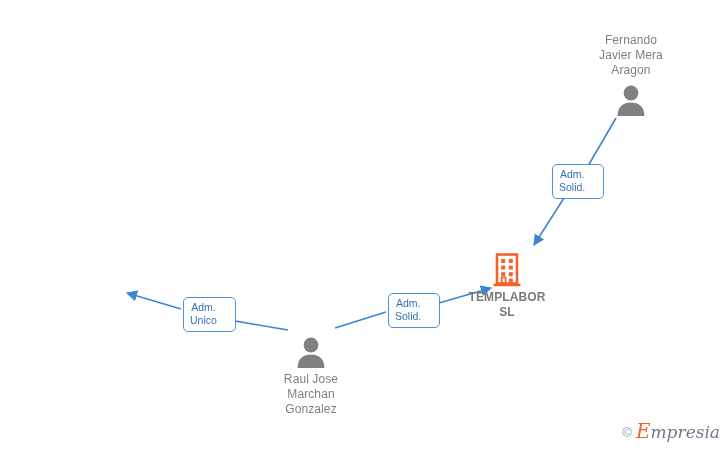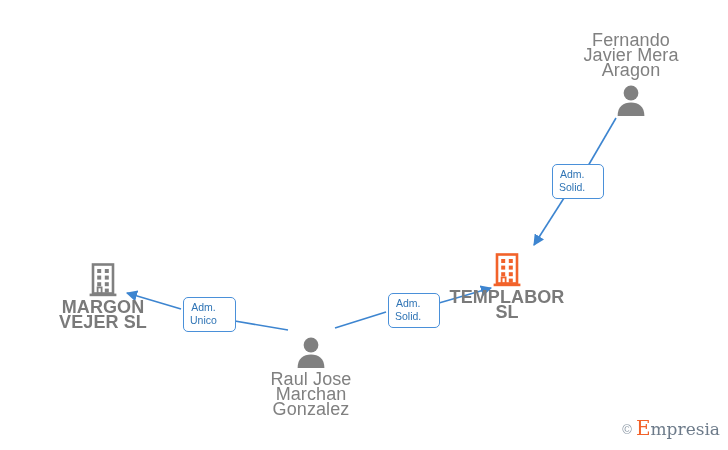--- a/index.html
+++ b/index.html
@@ -28,21 +28,21 @@
   
   .node {
     position: absolute;
     display: flex;
     flex-direction: column;
     align-items: center;
     width: 150px;
     margin-left: -75px;
   }
   .node-label {
-    font-size: 18px;
+    font-size: 12px;
     line-height: 15px;
     color: #808080;
     text-align: center;
     white-space: pre-line;
     letter-spacing: 0.1px;
   }
   .node-label.company {
     font-weight: bold;
     color: #7a7a7a;
   }
@@ -84,22 +84,23 @@
     gap: 4px;
     user-select: none;
   }
   #watermark .copy {
     color: #8c99a6;
     font-size: 13px;
     line-height: 13px;
   }
   #watermark .brand {
     font-family: "DejaVu Serif", serif;
+    font-style: italic;
     font-size: 17px;
-    line-height: 25px;
+    line-height: 19px;
     color: #6d7b8a;
   }
   #watermark .brand .cap {
     color: #f2622a;
     font-size: 20px;
   }
 </style>
 </head>
 <body>
 
@@ -146,38 +147,20 @@
         <rect x="19.8" y="20.2" width="4" height="4" fill="#f2622a"></rect>
         <rect x="19.8" y="26.6" width="4" height="4" fill="#f2622a"></rect>
         <rect x="12.6" y="25.4" width="4" height="6.2" fill="none" stroke="#f2622a" stroke-width="1.8"></rect>
         <rect x="4.6" y="31.6" width="26.8" height="2.6" fill="#f2622a"></rect>
       </svg>
     </div>
     <div class="node-label below company">TEMPLABOR
 SL</div>
   </div>
 
-  <div class="node" style="left:103px; top:262px;">
-    <div class="node-icon">
-      <svg viewBox="0 0 36 36" width="36" height="36" xmlns="http://www.w3.org/2000/svg">
-        <rect x="8" y="2.5" width="20" height="29" fill="none" stroke="#808080" stroke-width="2.6"></rect>
-        <rect x="12.2" y="7" width="4" height="4" fill="#808080"></rect>
-        <rect x="19.8" y="7" width="4" height="4" fill="#808080"></rect>
-        <rect x="12.2" y="13.6" width="4" height="4" fill="#808080"></rect>
-        <rect x="19.8" y="13.6" width="4" height="4" fill="#808080"></rect>
-        <rect x="12.2" y="20.2" width="4" height="4" fill="#808080"></rect>
-        <rect x="19.8" y="20.2" width="4" height="4" fill="#808080"></rect>
-        <rect x="19.8" y="26.6" width="4" height="4" fill="#808080"></rect>
-        <rect x="12.6" y="25.4" width="4" height="6.2" fill="none" stroke="#808080" stroke-width="1.8"></rect>
-        <rect x="4.6" y="31.6" width="26.8" height="2.6" fill="#808080"></rect>
-      </svg>
-    </div>
-    <div class="node-label below company">MARGON
-VEJER  SL</div>
-  </div>
 
   <div class="node" style="left:311px; top:334px;">
     <div class="node-icon">
       <svg viewBox="0 0 36 36" width="36" height="36" xmlns="http://www.w3.org/2000/svg">
         <circle cx="18" cy="11" r="7.4" fill="#808080"></circle>
         <path d="M 4.6 34 C 4.6 24.2 10.4 20.4 18 20.4 C 25.6 20.4 31.4 24.2 31.4 34 Z" fill="#808080"></path>
       </svg>
     </div>
     <div class="node-label below">Raul Jose
 Marchan

